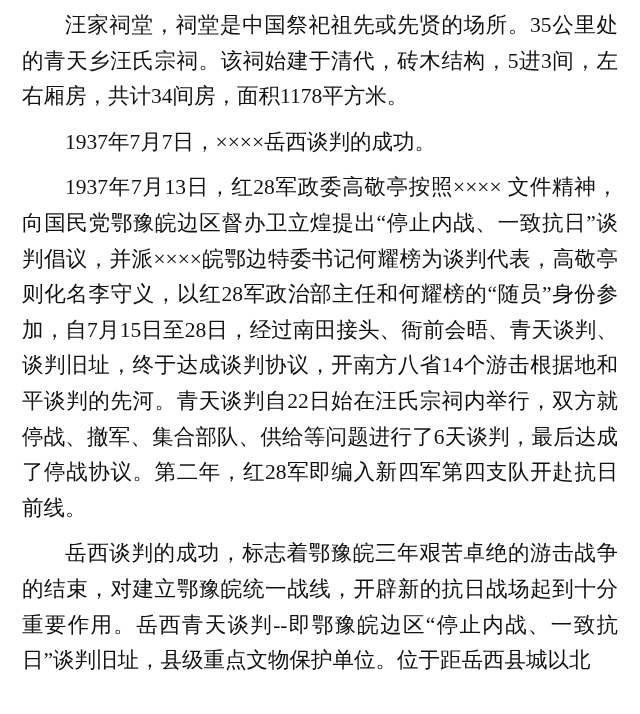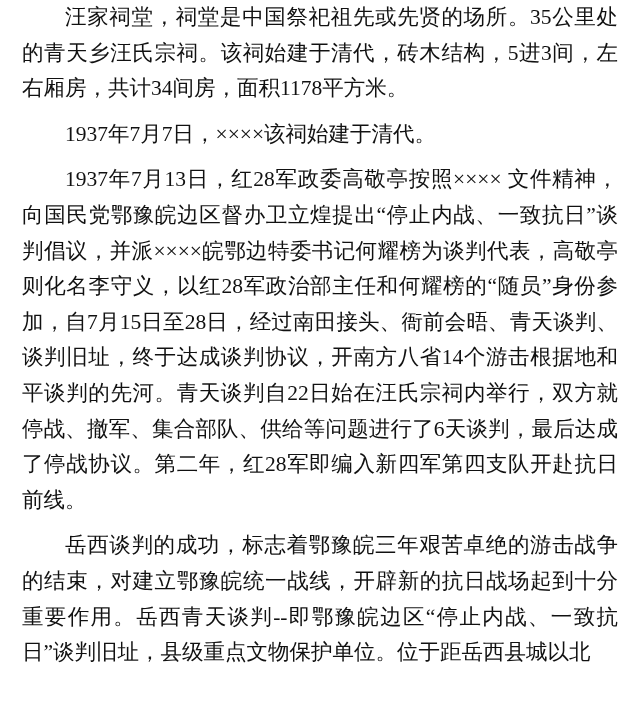--- a/index.html
+++ b/index.html
@@ -11,21 +11,21 @@
     width: 640px;
     height: 714px;
     font-family: "Liberation Serif", "DejaVu Serif", serif;
     color: #000000;
     overflow: hidden;
   }
   .page {
     width: 640px;
     height: 714px;
     box-sizing: border-box;
-    padding: 0 22px 0 22px;
+    padding: 8px 22px 0 22px;
     background: #ffffff;
   }
   .para {
     font-size: 21.5px;
     line-height: 35.6px;
     text-align: justify;
     text-justify: inter-ideograph;
     text-indent: 2em;
     margin: 0 0 10px 0;
     letter-spacing: 0px;
@@ -34,16 +34,16 @@
   }
   .para:last-child {
     margin-bottom: 16px;
   }
 </style>
 </head>
 <body>
 
 <div class="page">
   <p class="para">汪家祠堂，祠堂是中国祭祀祖先或先贤的场所。35公里处的青天乡汪氏宗祠。该祠始建于清代，砖木结构，5进3间，左右厢房，共计34间房，面积1178平方米。</p>
-  <p class="para">1937年7月7日，××××该祠始建于清代。</p>
+  <p class="para">1937年7月7日，××××岳西谈判的成功。</p>
   <p class="para">1937年7月13日，红28军政委高敬亭按照×××× 文件精神，向国民党鄂豫皖边区督办卫立煌提出“停止内战、一致抗日”谈判倡议，并派××××皖鄂边特委书记何耀榜为谈判代表，高敬亭则化名李守义，以红28军政治部主任和何耀榜的“随员”身份参加，自7月15日至28日，经过南田接头、衙前会晤、青天谈判、谈判旧址，终于达成谈判协议，开南方八省14个游击根据地和平谈判的先河。青天谈判自22日始在汪氏宗祠内举行，双方就停战、撤军、集合部队、供给等问题进行了6天谈判，最后达成了停战协议。第二年，红28军即编入新四军第四支队开赴抗日前线。</p>
   <p class="para">岳西谈判的成功，标志着鄂豫皖三年艰苦卓绝的游击战争的结束，对建立鄂豫皖统一战线，开辟新的抗日战场起到十分重要作用。岳西青天谈判--即鄂豫皖边区“停止内战、一致抗日”谈判旧址，县级重点文物保护单位。位于距岳西县城以北</p>
 </div>
 
 </body></html>

